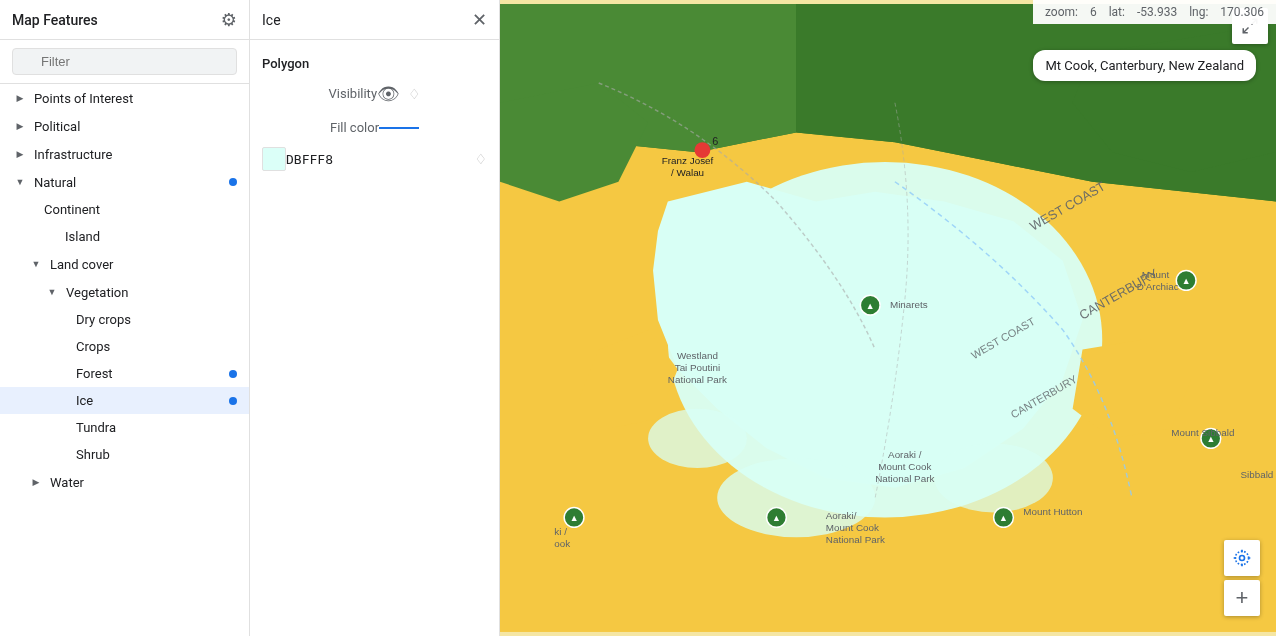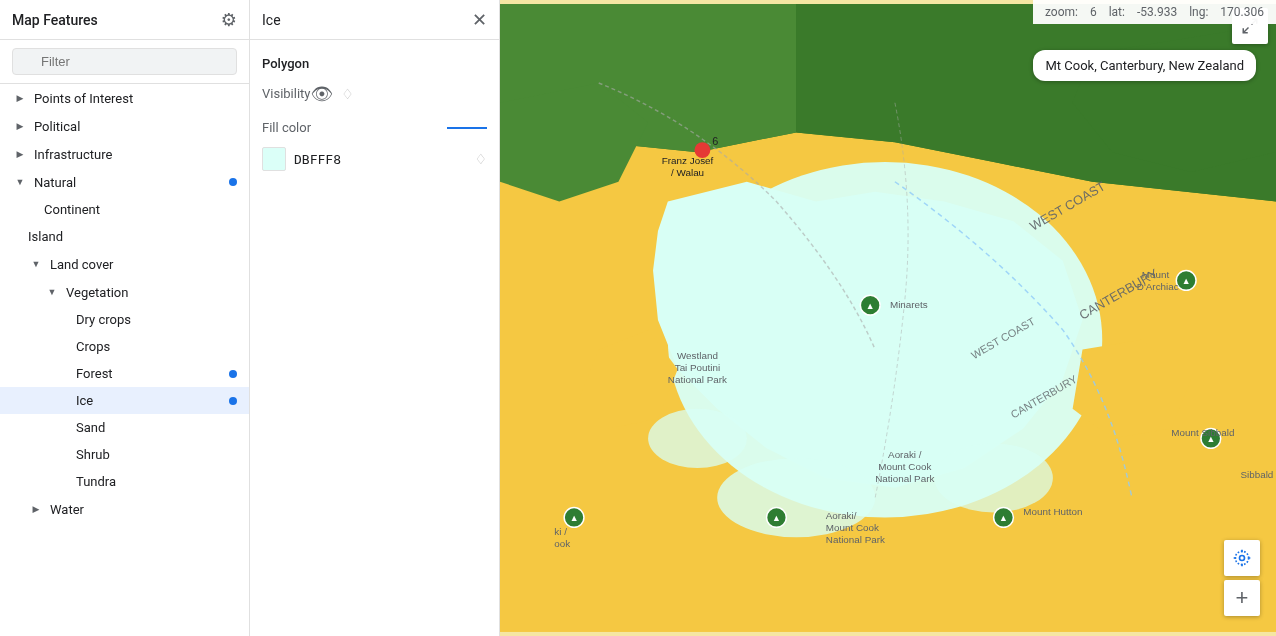--- a/index.html
+++ b/index.html
@@ -137,42 +137,42 @@
       color: #202124;
       margin-bottom: 12px;
     }
     .detail-row-label {
       font-size: 13px;
       color: #5f6368;
     }
     .visibility-row {
       display: flex;
       align-items: center;
-      justify-content: flex-start;
+      justify-content: center;
       margin-bottom: 16px;
     }
     .visibility-icons {
       display: flex;
       align-items: center;
       gap: 8px;
     }
     .eye-icon {
       font-size: 18px;
       color: #5f6368;
       cursor: pointer;
     }
     .diamond-icon {
       font-size: 14px;
       color: #bdbdbd;
       cursor: pointer;
     }
     .fill-color-row {
       display: flex;
       align-items: center;
-      justify-content: space-between;
+      justify-content: center;
       margin-bottom: 12px;
     }
     .fill-color-label {
       font-size: 13px;
       color: #5f6368;
     }
     .fill-color-line {
       width: 40px;
       height: 2px;
       background: #1a73e8;
@@ -312,21 +312,21 @@
       </div>
       <div class="tree-item" style="padding-left: 12px;">
         <span class="chevron" style="font-size: 9px; margin-right: 6px; color: rgb(95, 99, 104);">▼</span>
         <span class="item-label">Natural</span>
         <span class="dot"></span>
       </div>
       <div class="tree-item" style="padding-left: 28px;">
         <span style="width: 16px; display: inline-block;"></span>
         <span class="item-label">Continent</span>
       </div>
-      <div class="tree-item" style="padding-left: 12px;">
+      <div class="tree-item" style="padding-left: 12px; margin-left: 37px;">
         <span style="width: 16px; display: inline-block;"></span>
         <span class="item-label">Island</span>
       </div>
       <div class="tree-item" style="padding-left: 28px;">
         <span class="chevron" style="font-size: 9px; margin-right: 6px; color: rgb(95, 99, 104);">▼</span>
         <span class="item-label">Land cover</span>
       </div>
       <div class="tree-item" style="padding-left: 44px;">
         <span class="chevron" style="font-size: 9px; margin-right: 6px; color: rgb(95, 99, 104);">▼</span>
         <span class="item-label">Vegetation</span>
@@ -344,29 +344,25 @@
         <span class="item-label">Forest</span>
         <span class="dot"></span>
       </div>
       <div class="tree-item active" style="padding-left: 60px;">
         <span style="width: 16px; display: inline-block;"></span>
         <span class="item-label">Ice</span>
         <span class="dot"></span>
       </div>
       <div class="tree-item" style="padding-left: 60px;">
         <span style="width: 16px; display: inline-block;"></span>
-        <span class="item-label">Sand</span>
+        <span class="item-label">Tundra</span>
       </div>
       <div class="tree-item" style="padding-left: 60px;">
         <span style="width: 16px; display: inline-block;"></span>
         <span class="item-label">Shrub</span>
-      </div>
-      <div class="tree-item" style="padding-left: 60px;">
-        <span style="width: 16px; display: inline-block;"></span>
-        <span class="item-label">Tundra</span>
       </div>
       <div class="tree-item" style="padding-left: 28px;">
         <span class="chevron" style="font-size: 9px; margin-right: 6px; color: rgb(95, 99, 104);">▶</span>
         <span class="item-label">Water</span>
       </div>
     </div>
 </div>
 
 <div class="detail-panel">
   <div class="detail-header">
@@ -383,21 +379,21 @@
         <span class="diamond-icon">♢</span>
       </div>
     </div>
 
     <div class="fill-color-row">
       <span class="fill-color-label">Fill color</span>
       <div class="fill-color-line"></div>
     </div>
 
     <div class="color-row-wrap">
-      <div style="display:flex;align-items:center;gap:8px;">
+      <div style="display:flex;align-items:center;gap:0;">
         <div class="color-swatch" id="color-swatch-el" style="background: rgb(219, 255, 248);"></div>
         <input class="color-hex" type="text" value="DBFFF8" maxlength="8" style="width: 72px; border: none; outline: none; font-size: 13px; font-family: monospace; color: rgb(32, 33, 36); background: transparent;">
       </div>
       <span class="diamond-icon">♢</span>
     </div>
   </div>
 </div>
 
 <div class="map-area">
   

